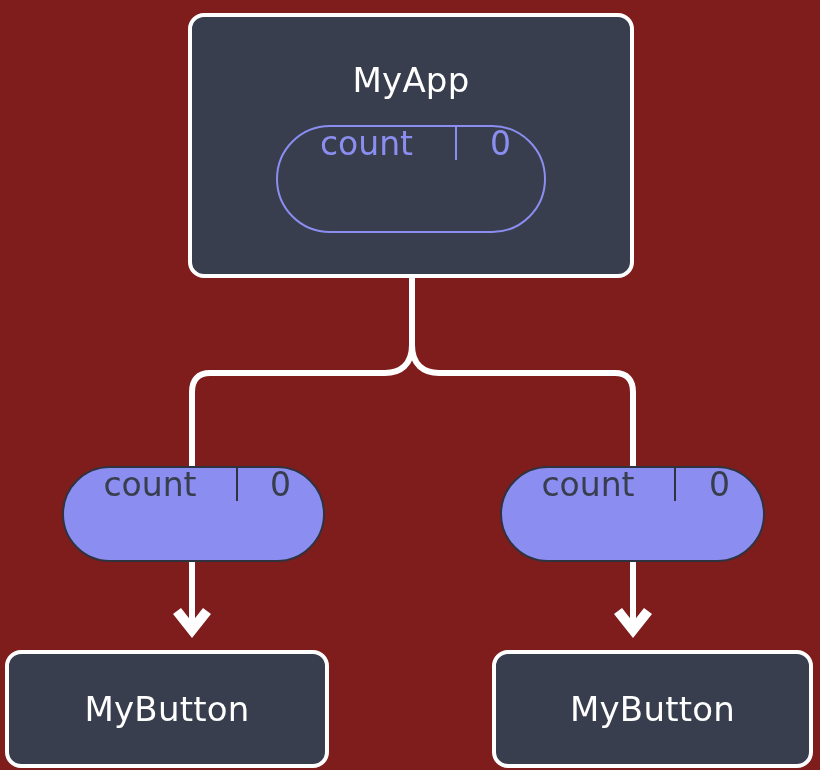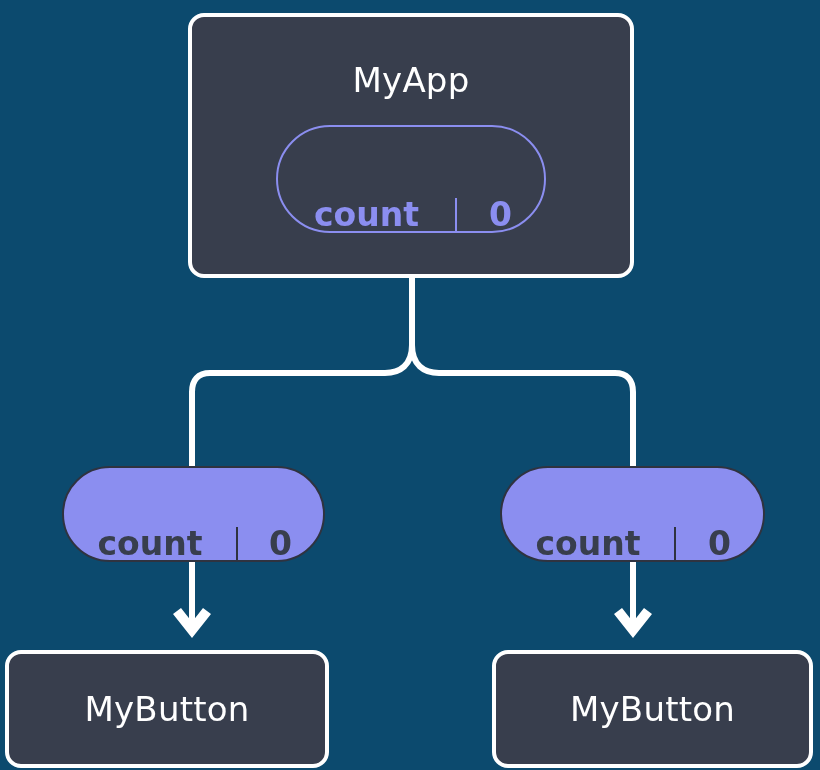--- a/index.html
+++ b/index.html
@@ -10,21 +10,21 @@
   body {
     width: 820px;
     height: 770px;
     font-family: "DejaVu Sans", sans-serif;
     overflow: hidden;
   }
   #stage {
     position: relative;
     width: 820px;
     height: 770px;
-    background: #0c4a6e;
+    background: #7f1d1d;
   }
   #wires {
     position: absolute;
     left: 0;
     top: 0;
     width: 820px;
     height: 770px;
     pointer-events: none;
   }
 
@@ -69,25 +69,24 @@
     width: 321px;
     height: 118px;
     justify-content: center;
   }
 
   
   .pill {
     position: absolute;
     box-sizing: border-box;
     display: flex;
-    align-items: flex-end;
+    align-items: flex-start;
     border-radius: 999px;
     overflow: hidden;
     z-index: 3;
-    font-weight: bold;
   }
   .pill .pill-key,
   .pill .pill-val {
     display: flex;
     align-items: center;
     justify-content: center;
     font-size: 33px;
     line-height: 1;
     white-space: nowrap;
   }

